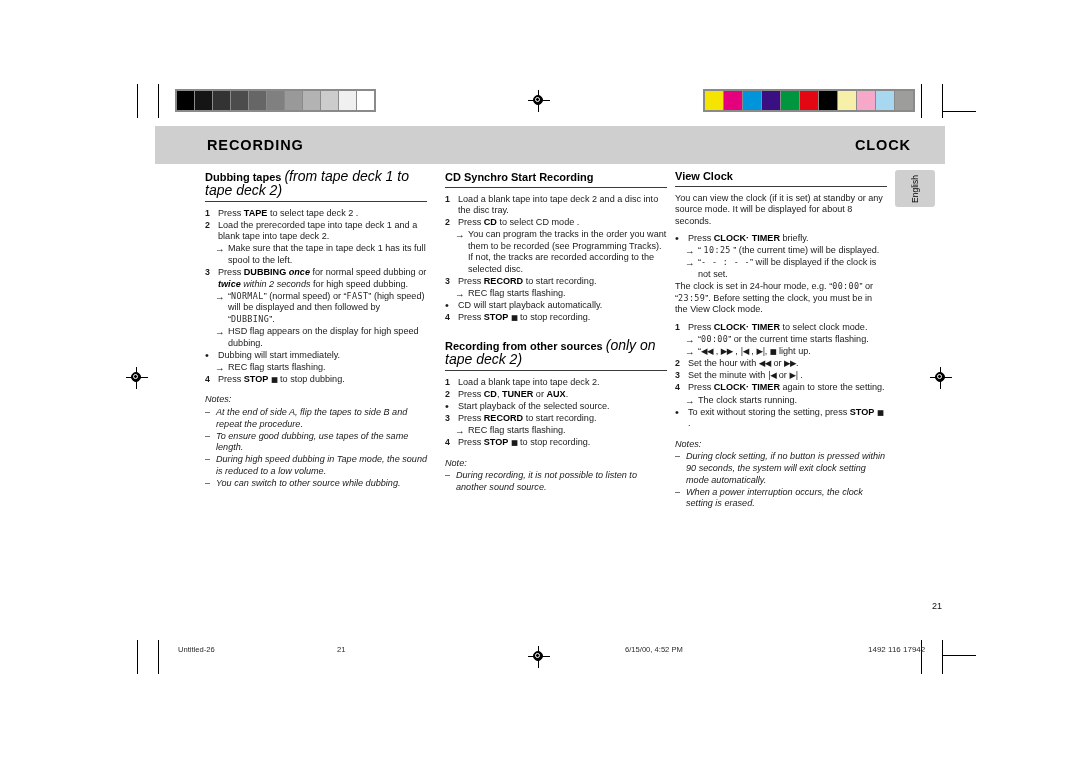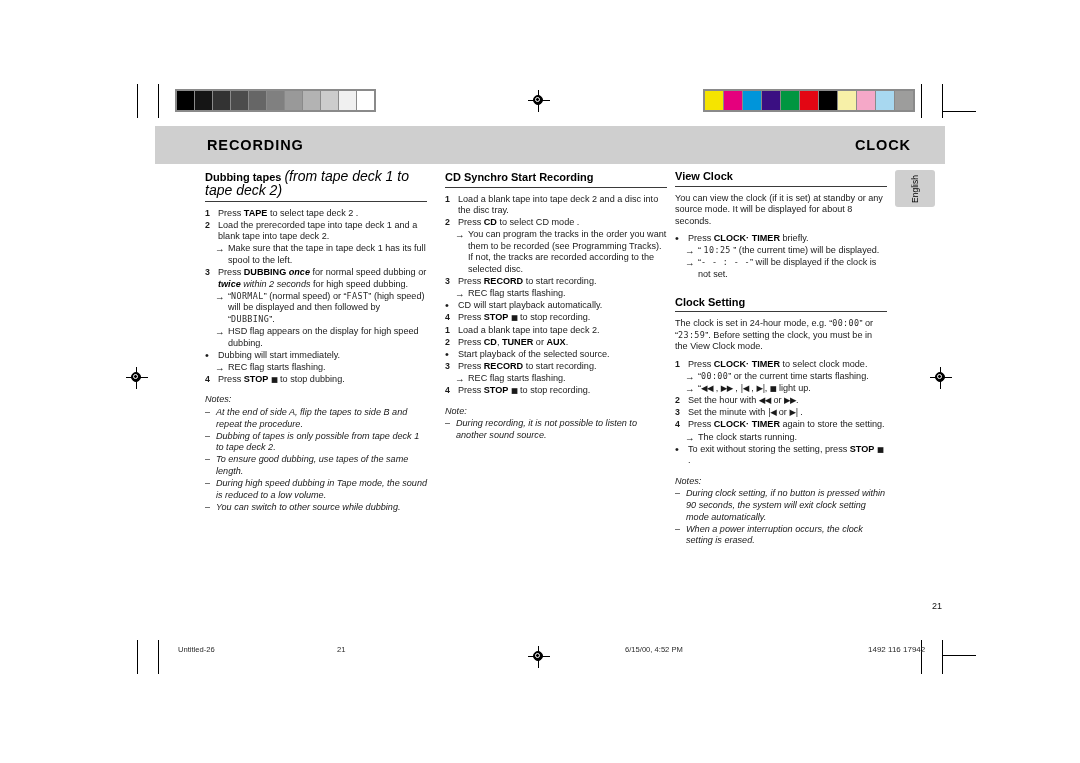--- a/index.html
+++ b/index.html
@@ -299,21 +299,20 @@
         <li class="arrow"><span class="mk">→</span><span><span>“</span><span class="lcd">NORMAL</span><span>” (normal speed) or “</span><span class="lcd">FAST</span><span>” (high speed) will be displayed and then followed by “</span><span class="lcd">DUBBING</span><span>”.</span></span></li>
         <li class="arrow"><span class="mk">→</span><span><span>HSD flag appears on the display for high speed dubbing.</span></span></li>
         <li class="bul"><span class="mk">•</span><span><span>Dubbing will start immediately.</span></span></li>
         <li class="arrow"><span class="mk">→</span><span><span>REC flag starts flashing.</span></span></li>
         <li class=""><span class="mk">4</span><span><span>Press </span><span style="font-weight: bold; color: rgb(0, 0, 0);">STOP</span><span> </span><span class="glyph glyph-stop">■</span><span> to stop dubbing.</span></span></li>
       </ul>
     <div class="notes">
       <div class="n-title">Notes:</div>
       <ul class="dashes">
           <li>At the end of side A, flip the tapes to side B and repeat the procedure.</li>
-          <li>Dubbing of tapes is only possible from tape deck 1 to tape deck 2.</li>
           <li>To ensure good dubbing, use tapes of the same length.</li>
           <li>During high speed dubbing in Tape mode, the sound is reduced to a low volume.</li>
           <li>You can switch to other source while dubbing.</li>
         </ul>
     </div>
   </div>
 
   <div class="col" id="col-mid">
     <div class="sec-head">
       <span>CD Synchro Start Recording</span>
@@ -322,20 +321,24 @@
     <ul class="steps">
         <li class=""><span class="mk">1</span><span><span>Load a blank tape into tape deck 2 and a disc into the disc tray.</span></span></li>
         <li class=""><span class="mk">2</span><span><span>Press </span><span style="font-weight: bold; color: rgb(0, 0, 0);">CD</span><span> to select CD mode .</span></span></li>
         <li class="arrow"><span class="mk">→</span><span><span>You can program the tracks in the order you want them to be recorded (see Programming Tracks).  If not, the tracks are recorded according to the selected disc.</span></span></li>
         <li class=""><span class="mk">3</span><span><span>Press </span><span style="font-weight: bold; color: rgb(0, 0, 0);">RECORD</span><span> to start recording.</span></span></li>
         <li class="arrow"><span class="mk">→</span><span><span>REC flag starts flashing.</span></span></li>
         <li class="bul"><span class="mk">•</span><span><span>CD will start playback automatically.</span></span></li>
         <li class=""><span class="mk">4</span><span><span>Press </span><span style="font-weight: bold; color: rgb(0, 0, 0);">STOP</span><span> </span><span class="glyph glyph-stop">■</span><span> to stop recording.</span></span></li>
       </ul>
 
+    <div class="sec-head spaced">
+      <span>Recording from other sources</span>
+      <span class="sub">(only on tape deck 2)</span>
+    </div>
     <ul class="steps">
         <li class=""><span class="mk">1</span><span><span>Load a blank tape into tape deck 2.</span></span></li>
         <li class=""><span class="mk">2</span><span><span>Press </span><span style="font-weight: bold; color: rgb(0, 0, 0);">CD</span><span>, </span><span style="font-weight: bold; color: rgb(0, 0, 0);">TUNER</span><span> or </span><span style="font-weight: bold; color: rgb(0, 0, 0);">AUX</span><span>.</span></span></li>
         <li class="bul"><span class="mk">•</span><span><span>Start playback of the selected source.</span></span></li>
         <li class=""><span class="mk">3</span><span><span>Press </span><span style="font-weight: bold; color: rgb(0, 0, 0);">RECORD</span><span> to start recording.</span></span></li>
         <li class="arrow"><span class="mk">→</span><span><span>REC flag starts flashing.</span></span></li>
         <li class=""><span class="mk">4</span><span><span>Press </span><span style="font-weight: bold; color: rgb(0, 0, 0);">STOP</span><span> </span><span class="glyph glyph-stop">■</span><span> to stop recording.</span></span></li>
       </ul>
 
     <div class="notes">
@@ -350,23 +353,20 @@
     <div class="sec-head">
       <span>View Clock</span>
     </div>
     <div style="margin-bottom:6px;">You can view the clock (if it is set) at standby or any source mode. It will be displayed for about 8 seconds.</div>
     <ul class="steps">
         <li class="bul"><span class="mk">•</span><span><span>Press </span><span style="font-weight: bold; color: rgb(0, 0, 0);">CLOCK· TIMER</span><span> briefly.</span></span></li>
         <li class="arrow"><span class="mk">→</span><span><span>“ </span><span class="lcd">10:25</span><span> ” (the current time) will be displayed.</span></span></li>
         <li class="arrow"><span class="mk">→</span><span><span>“</span><span class="lcd">- - : - -</span><span>” will be displayed if the clock is not set.</span></span></li>
       </ul>
 
-    <div class="sec-head spaced">
-      <span>Clock Setting</span>
-    </div>
     <div style="margin-bottom:6px;"><span>The clock is set in 24-hour mode, e.g. “</span><span class="lcd">00:00</span><span>” or “</span><span class="lcd">23:59</span><span>”. Before setting the clock, you must be in the View Clock mode.</span></div>
     <ul class="steps">
         <li class=""><span class="mk">1</span><span><span>Press </span><span style="font-weight: bold; color: rgb(0, 0, 0);">CLOCK· TIMER</span><span> to select clock mode.</span></span></li>
         <li class="arrow"><span class="mk">→</span><span><span>“</span><span class="lcd">00:00</span><span>” or the current time starts flashing.</span></span></li>
         <li class="arrow"><span class="mk">→</span><span><span>“</span><span class="glyph">◀◀</span><span> , </span><span class="glyph">▶▶</span><span> , </span><span class="glyph">|◀</span><span> , </span><span class="glyph">▶|</span><span>,    </span><span class="glyph glyph-stop">■</span><span> light up.</span></span></li>
         <li class=""><span class="mk">2</span><span><span>Set the hour with </span><span class="glyph">◀◀</span><span> or </span><span class="glyph">▶▶</span><span>.</span></span></li>
         <li class=""><span class="mk">3</span><span><span>Set the minute with </span><span class="glyph">|◀</span><span> or </span><span class="glyph">▶|</span><span> .</span></span></li>
         <li class=""><span class="mk">4</span><span><span>Press </span><span style="font-weight: bold; color: rgb(0, 0, 0);">CLOCK· TIMER</span><span> again to store the setting.</span></span></li>
         <li class="arrow"><span class="mk">→</span><span><span>The clock starts running.</span></span></li>
         <li class="bul"><span class="mk">•</span><span><span>To exit without storing the setting, press </span><span style="font-weight: bold; color: rgb(0, 0, 0);">STOP</span><span> </span><span class="glyph glyph-stop">■</span><span> .</span></span></li>

